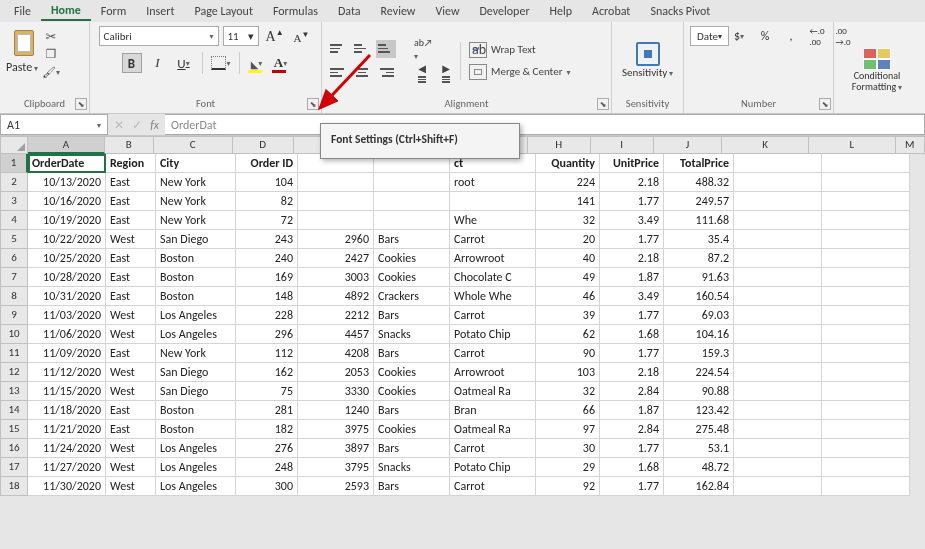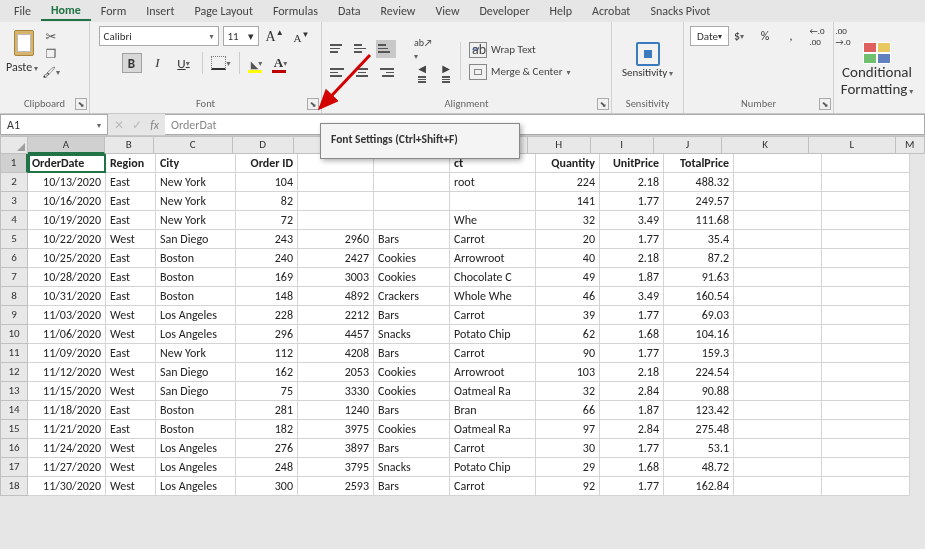--- a/index.html
+++ b/index.html
@@ -78,21 +78,21 @@
 
 .num-top { width: 130px; height: 20px; border: 1px solid #aaa; background: #fff; padding: 0 6px; display: flex; justify-content: space-between; align-items: center; font-size: 11px; margin-bottom: 6px; }
 .num-bottom { display: flex; gap: 6px; align-items: center; }
 .num-btn { width: 20px; height: 20px; display: flex; align-items: center; justify-content: center; font-size: 12px; cursor: pointer; }
 
 
 .cf-icon { width: 28px; height: 22px; margin: 0 auto; display: flex; flex-direction: column; }
 .cf-row { height: 50%; display: flex; }
 .cf-cell { flex: 1; border: 0.5px solid #fff; }
 .cf-r { background: #e06060; } .cf-y { background: #e8c860; } .cf-g { background: #70c070; } .cf-b { background: #6080c0; }
-.cf-label { font-size: 15px; text-align: center; line-height: 1.1; }
+.cf-label { font-size: 10px; text-align: center; line-height: 1.1; }
 
 
 .namebar { display: flex; background: #e6e6e6; border-bottom: 1px solid #c8c8c8; height: 22px; align-items: stretch; }
 .namebox { width: 108px; border: 1px solid #aaa; background: #fff; display: flex; align-items: center; padding: 0 6px; justify-content: space-between; font-size: 12px; }
 .namebox .caret { font-size: 8px; color: #666; }
 .fx-btns { display: flex; align-items: center; padding: 0 6px; gap: 8px; color: #888; }
 .fx-btns .disabled { color: #bbb; }
 .formula-input { flex: 1; border: 1px solid #aaa; border-left: none; background: #fff; padding: 0 6px; display: flex; align-items: center; font-size: 12px; color: #888; }
 
 

